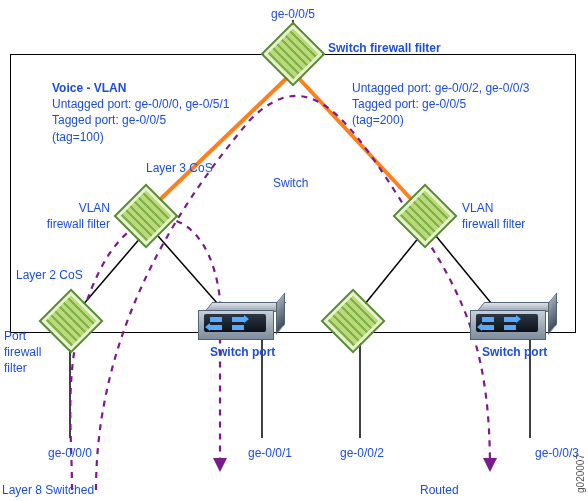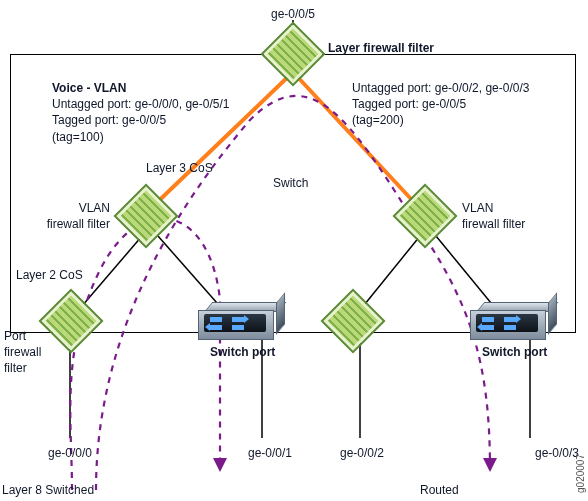--- a/index.html
+++ b/index.html
@@ -12,21 +12,21 @@
     overflow: hidden;
   }
   .box {
     position: absolute;
     border: 1px solid #000;
     box-sizing: border-box;
   }
   .text {
     position: absolute;
     font-size: 12px;
-    color: #0f172a;
+    color: #1d4ed8;
     line-height: 1.35;
     white-space: nowrap;
   }
   .bold { font-weight: 700; }
   .center { text-align: center; }
   .filter-icon {
     position: absolute;
     width: 46px;
     height: 46px;
     transform: rotate(45deg);
@@ -115,21 +115,21 @@
 
   <path d="M 72 490 C 72 420, 60 350, 100 270 S 210 205, 220 300 L 220 470" fill="none" stroke="#7b1b8b" stroke-width="2.2" stroke-dasharray="6,6"></path>
   <polygon points="220,472 213,458 227,458" fill="#7b1b8b"></polygon>
 
   <path d="M 96 490 C 96 380, 135 255, 250 120 C 310 60, 350 120, 410 215 C 470 300, 490 360, 490 470" fill="none" stroke="#7b1b8b" stroke-width="2.2" stroke-dasharray="6,6"></path>
   <polygon points="490,472 483,458 497,458" fill="#7b1b8b"></polygon>
 </svg>
 
 <div class="filter-icon" style="left:270px; top:31px;"></div>
 <div class="text center" style="left:260px; top:6px; width:66px;">ge-0/0/5</div>
-<div class="text bold" style="left:328px; top:40px;">Layer firewall filter</div>
+<div class="text bold" style="left:328px; top:40px;">Switch firewall filter</div>
 
 <div class="text" style="left:52px; top:80px;">
   <div class="bold">Voice - VLAN</div>
   <div>Untagged port: ge-0/0/0, ge-0/5/1</div>
   <div>Tagged port: ge-0/0/5</div>
   <div>(tag=100)</div>
 </div>
 
 <div class="text" style="left:352px; top:80px;">
   <div>Untagged port: ge-0/0/2, ge-0/0/3</div>

